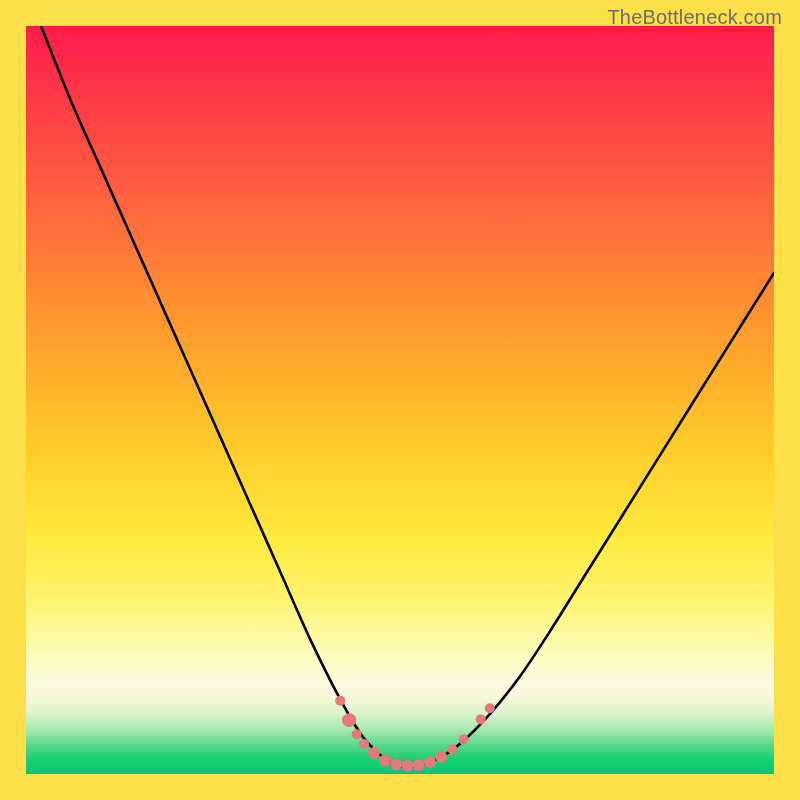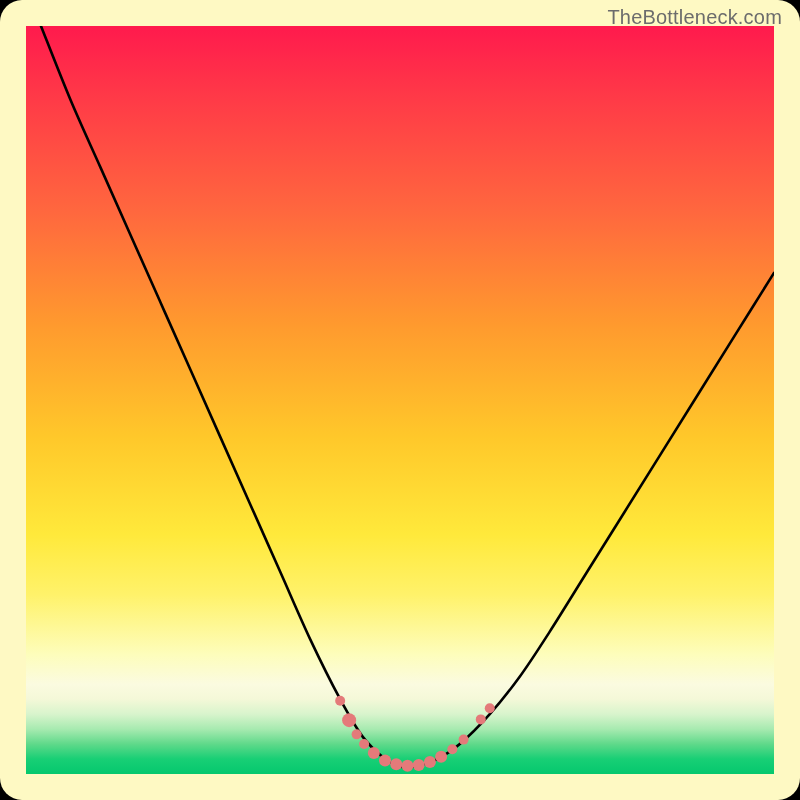--- a/index.html
+++ b/index.html
@@ -10,22 +10,21 @@
     overflow: hidden;
     background: #000;
     font-family: Arial, Helvetica, sans-serif;
   }
   .frame {
     position: absolute;
     left: 0;
     top: 0;
     width: 800px;
     height: 800px;
-    background: #fef9c3;
-    border-radius: 22px;
+    background: #fde047;
   }
   .plot-area {
     position: absolute;
     left: 26px;
     top: 26px;
     width: 748px;
     height: 748px;
     
     background: linear-gradient(
       to bottom,

